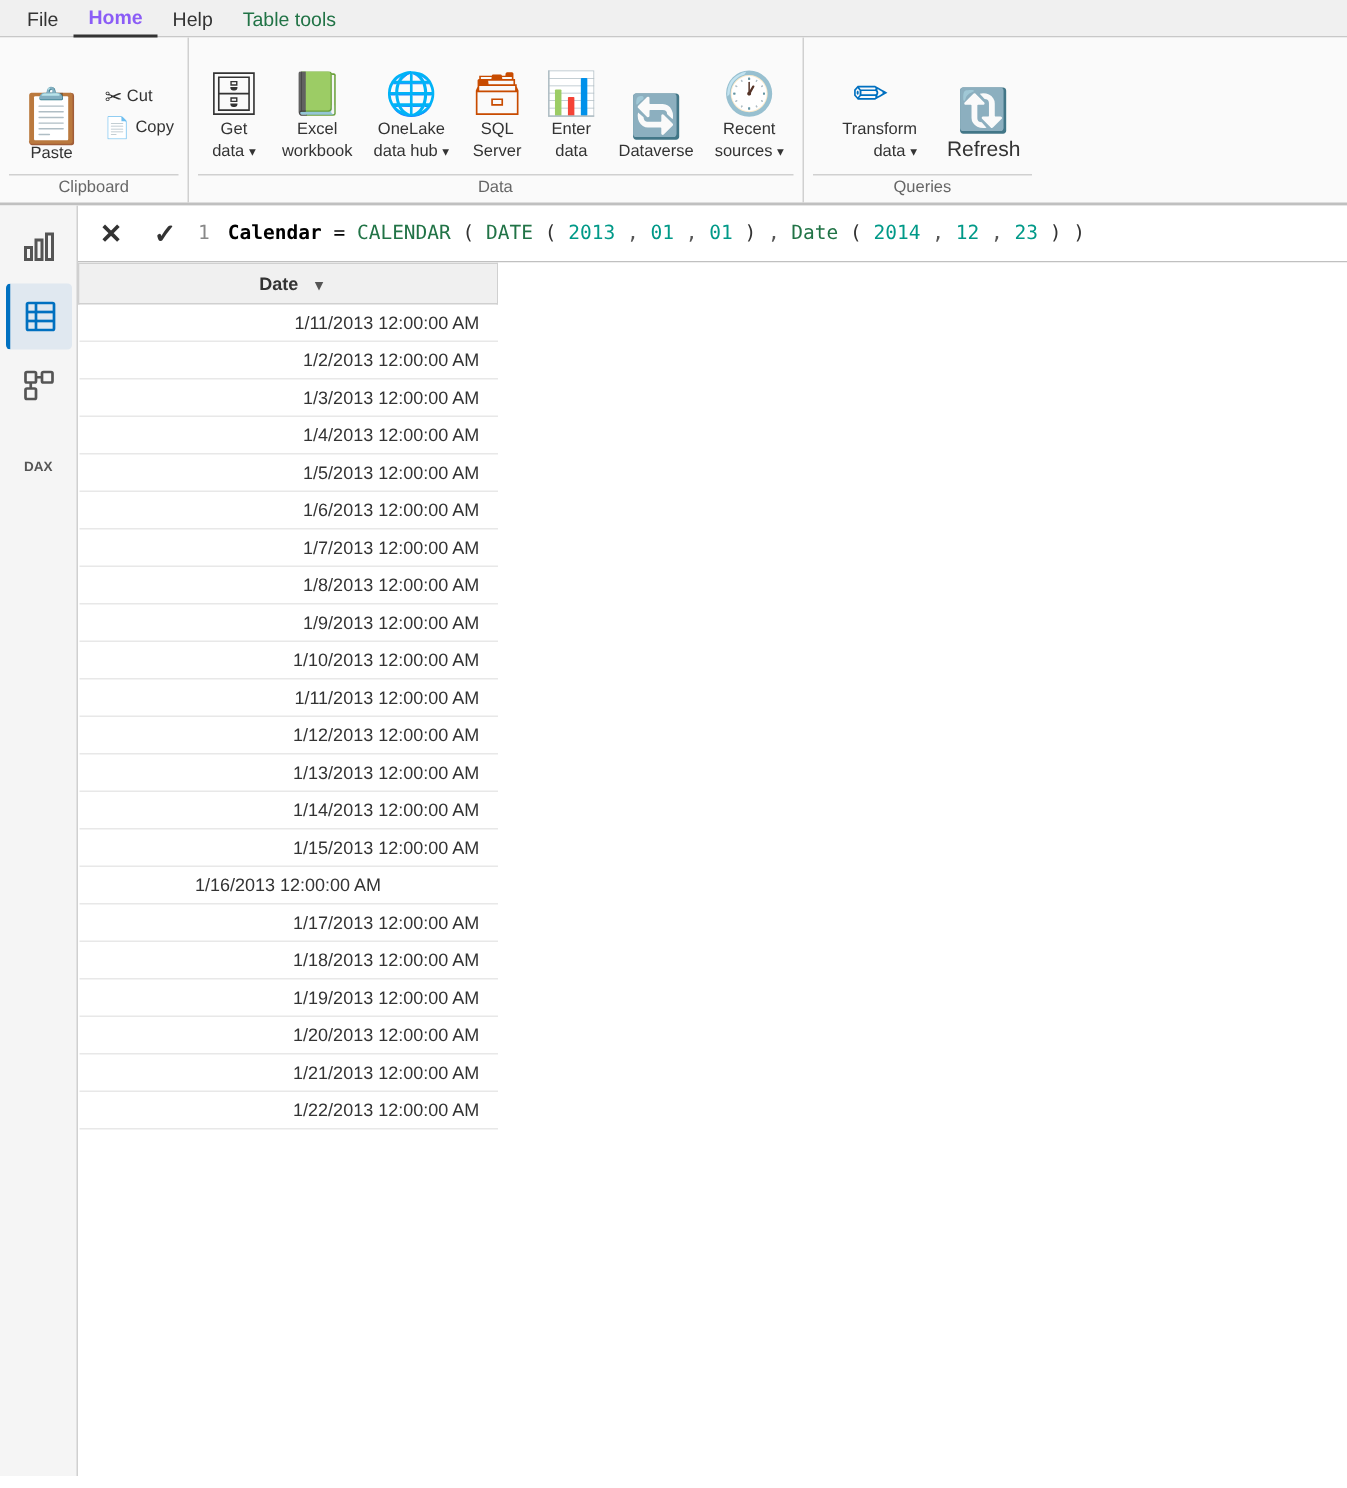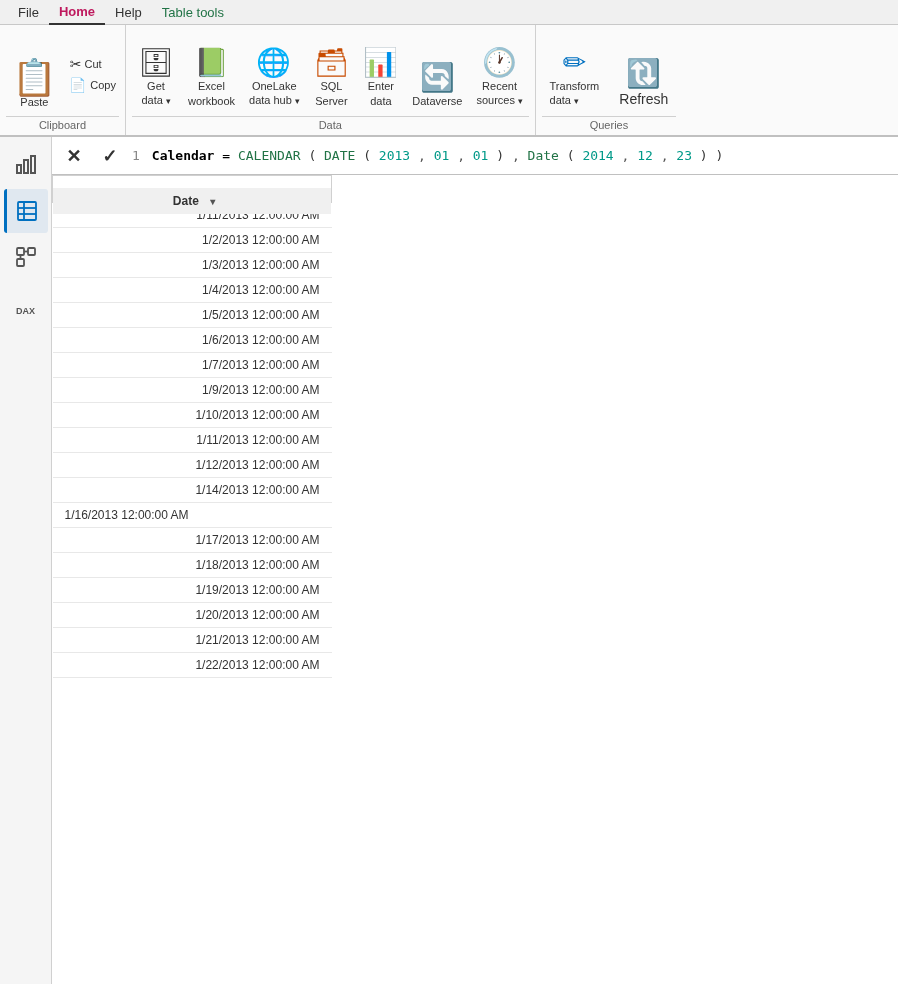--- a/index.html
+++ b/index.html
@@ -3,21 +3,21 @@
   <meta charset="utf-8">
   <style>
     * { box-sizing: border-box; margin: 0; padding: 0; }
     body { font-family: 'Segoe UI', Arial, sans-serif; font-size: 12px; background: #fff; color: #333; width: 898px; height: 992px; overflow: hidden; }
   </style>
 </head>
 <body>
 
 <div style="display:flex; align-items:center; height:20px; background:#f0f0f0; border-bottom:1px solid #c8c8c8; padding:12px 8px;">
   <span style="padding:4px 10px; font-size:13px; cursor:pointer; color:#333;">File</span>
-  <span style="padding:4px 10px; font-size:13px; cursor:pointer; color:#be185d; font-weight:600; border-bottom:2px solid #333; margin-bottom:-1px;">Home</span>
+  <span style="padding:4px 10px; font-size:13px; cursor:pointer; color:#8b5cf6; font-weight:600; border-bottom:2px solid #333; margin-bottom:-1px;">Home</span>
   <span style="padding:4px 10px; font-size:13px; cursor:pointer; color:#333;">Help</span>
   <span style="padding:4px 10px; font-size:13px; cursor:pointer; color:#217346; font-weight:500;">Table tools</span>
 </div>
 
 <div style="display:flex; align-items:stretch; background:#fafafa; border-bottom:2px solid #c0c0c0; min-height:112px;">
 
   <div style="display:flex; flex-direction:column; border-right:1px solid #d0d0d0; padding:4px 6px 0 6px; min-width:90px;">
     <div style="display:flex; flex:1; align-items:flex-end; gap:4px; padding-bottom:4px;">
       <div style="display:flex; flex-direction:column; align-items:center; padding:4px 6px; cursor:pointer; border-radius:3px;">
         <div style="font-size:36px; line-height:1;">📋</div>
@@ -75,21 +75,21 @@
         <div style="font-size:11px; text-align:center; line-height:1.3;">Recent<br>sources <span style="font-size:9px;">▾</span></div>
       </div>
     </div>
     <div style="text-align:center; font-size:11px; color:#666; padding:2px 0 4px; border-top:1px solid #d0d0d0;">Data</div>
   </div>
 
   <div style="display:flex; flex-direction:column; padding:4px 6px 0 6px;">
     <div style="display:flex; flex:1; align-items:flex-end; gap:4px; padding-bottom:4px;">
       <div style="display:flex; flex-direction:column; align-items:center; padding:4px 8px; cursor:pointer; border-radius:3px; min-width:56px;">
         <div style="font-size:28px; line-height:1; margin-bottom:2px; color:#0070c0;">✏</div>
-        <div style="font-size:11px; text-align:left; line-height:1.3;">Transform<br>data <span style="font-size:9px;">▾</span></div>
+        <div style="font-size:11px; text-align:right; line-height:1.3;margin-left:12px;">Transform<br>data <span style="font-size:9px;">▾</span></div>
       </div>
       <div style="display:flex; flex-direction:column; align-items:center; padding:4px 8px; cursor:pointer; border-radius:3px; min-width:44px;">
         <div style="font-size:28px; line-height:1; margin-bottom:2px; color:#0070c0;">🔃</div>
         <div style="font-size:14px; text-align:center; line-height:1.3;">Refresh</div>
       </div>
     </div>
     <div style="text-align:center; font-size:11px; color:#666; padding:2px 0 4px; border-top:1px solid #d0d0d0;">Queries</div>
   </div>
 </div>
 
@@ -154,21 +154,21 @@
         <span style="color:#098;">23</span>
         <span style="color:#333;">)</span>
         <span style="color:#333;">)</span>
       </span>
     </div>
 
     <div style="flex:1; overflow-y:auto; background:#fff; padding:0;">
       <table style="border-collapse:collapse; width:280px;">
         <thead>
           <tr>
-            <th style="background:#f0f0f0; border:1px solid #d0d0d0; padding:6px 8px 6px 12px; font-size:12px; font-weight:600; text-align:center; position:sticky; top:12px; z-index:1; min-width:200px;">
+            <th style="background:#f0f0f0; border:1px solid #d0d0d0; padding:6px 8px 6px 12px; font-size:12px; font-weight:600; text-align:center; position:sticky; top:0; z-index:1; min-width:200px;">
               <span>Date</span>
               <span style="font-size:10px; color:#555; margin-left:8px;">▾</span>
             </th>
           </tr>
         </thead>
         <tbody id="table-body">
         <tr style="cursor: pointer;">
               <td style="border-bottom: 1px solid rgb(232, 232, 232); padding: 5px 12px; font-size: 12px; color: rgb(51, 51, 51); text-align: right; white-space: nowrap;">1/11/2013 12:00:00 AM</td>
             </tr>
             <tr style="cursor: pointer;">
@@ -183,36 +183,45 @@
             <tr style="cursor: pointer;">
               <td style="border-bottom: 1px solid rgb(232, 232, 232); padding: 5px 12px; font-size: 12px; color: rgb(51, 51, 51); text-align: right; white-space: nowrap;">1/5/2013 12:00:00 AM</td>
             </tr>
             <tr style="cursor: pointer;">
               <td style="border-bottom: 1px solid rgb(232, 232, 232); padding: 5px 12px; font-size: 12px; color: rgb(51, 51, 51); text-align: right; white-space: nowrap;">1/6/2013 12:00:00 AM</td>
             </tr>
             <tr style="cursor: pointer;">
               <td style="border-bottom: 1px solid rgb(232, 232, 232); padding: 5px 12px; font-size: 12px; color: rgb(51, 51, 51); text-align: right; white-space: nowrap;">1/7/2013 12:00:00 AM</td>
             </tr>
             <tr style="cursor: pointer;">
+              <td style="border-bottom: 1px solid rgb(232, 232, 232); padding: 5px 12px; font-size: 12px; color: rgb(51, 51, 51); text-align: right; white-space: nowrap;">1/8/2013 12:00:00 AM</td>
+            </tr>
+            <tr style="cursor: pointer;">
               <td style="border-bottom: 1px solid rgb(232, 232, 232); padding: 5px 12px; font-size: 12px; color: rgb(51, 51, 51); text-align: right; white-space: nowrap;">1/9/2013 12:00:00 AM</td>
             </tr>
             <tr style="cursor: pointer;">
               <td style="border-bottom: 1px solid rgb(232, 232, 232); padding: 5px 12px; font-size: 12px; color: rgb(51, 51, 51); text-align: right; white-space: nowrap;">1/10/2013 12:00:00 AM</td>
             </tr>
             <tr style="cursor: pointer;">
               <td style="border-bottom: 1px solid rgb(232, 232, 232); padding: 5px 12px; font-size: 12px; color: rgb(51, 51, 51); text-align: right; white-space: nowrap;">1/11/2013 12:00:00 AM</td>
             </tr>
             <tr style="cursor: pointer;">
               <td style="border-bottom: 1px solid rgb(232, 232, 232); padding: 5px 12px; font-size: 12px; color: rgb(51, 51, 51); text-align: right; white-space: nowrap;">1/12/2013 12:00:00 AM</td>
             </tr>
             <tr style="cursor: pointer;">
+              <td style="border-bottom: 1px solid rgb(232, 232, 232); padding: 5px 12px; font-size: 12px; color: rgb(51, 51, 51); text-align: right; white-space: nowrap;">1/13/2013 12:00:00 AM</td>
+            </tr>
+            <tr style="cursor: pointer;">
               <td style="border-bottom: 1px solid rgb(232, 232, 232); padding: 5px 12px; font-size: 12px; color: rgb(51, 51, 51); text-align: right; white-space: nowrap;">1/14/2013 12:00:00 AM</td>
             </tr>
             <tr style="cursor: pointer;">
-              <td style="border-bottom: 1px solid rgb(232, 232, 232); padding: 5px 12px; font-size: 12px; color: rgb(51, 51, 51); text-align: left; white-space: nowrap;">1/16/2013 12:00:00 AM</td>
+              <td style="border-bottom: 1px solid rgb(232, 232, 232); padding: 5px 12px; font-size: 12px; color: rgb(51, 51, 51); text-align: right; white-space: nowrap;">1/15/2013 12:00:00 AM</td>
+            </tr>
+            <tr style="cursor: pointer;">
+              <td style="border-bottom: 1px solid rgb(232, 232, 232); padding: 5px 12px; font-size: 12px; color: rgb(51, 51, 51); text-align: center; white-space: nowrap;">1/16/2013 12:00:00 AM</td>
             </tr>
             <tr style="cursor: pointer;">
               <td style="border-bottom: 1px solid rgb(232, 232, 232); padding: 5px 12px; font-size: 12px; color: rgb(51, 51, 51); text-align: right; white-space: nowrap;">1/17/2013 12:00:00 AM</td>
             </tr>
             <tr style="cursor: pointer;">
               <td style="border-bottom: 1px solid rgb(232, 232, 232); padding: 5px 12px; font-size: 12px; color: rgb(51, 51, 51); text-align: right; white-space: nowrap;">1/18/2013 12:00:00 AM</td>
             </tr>
             <tr style="cursor: pointer;">
               <td style="border-bottom: 1px solid rgb(232, 232, 232); padding: 5px 12px; font-size: 12px; color: rgb(51, 51, 51); text-align: right; white-space: nowrap;">1/19/2013 12:00:00 AM</td>
             </tr>

